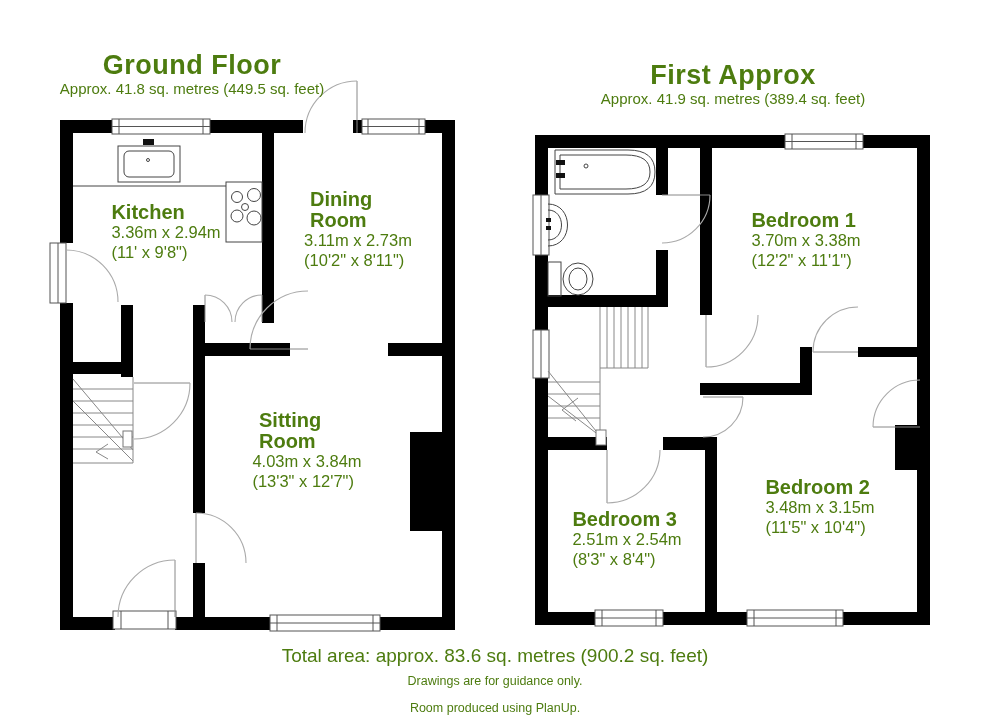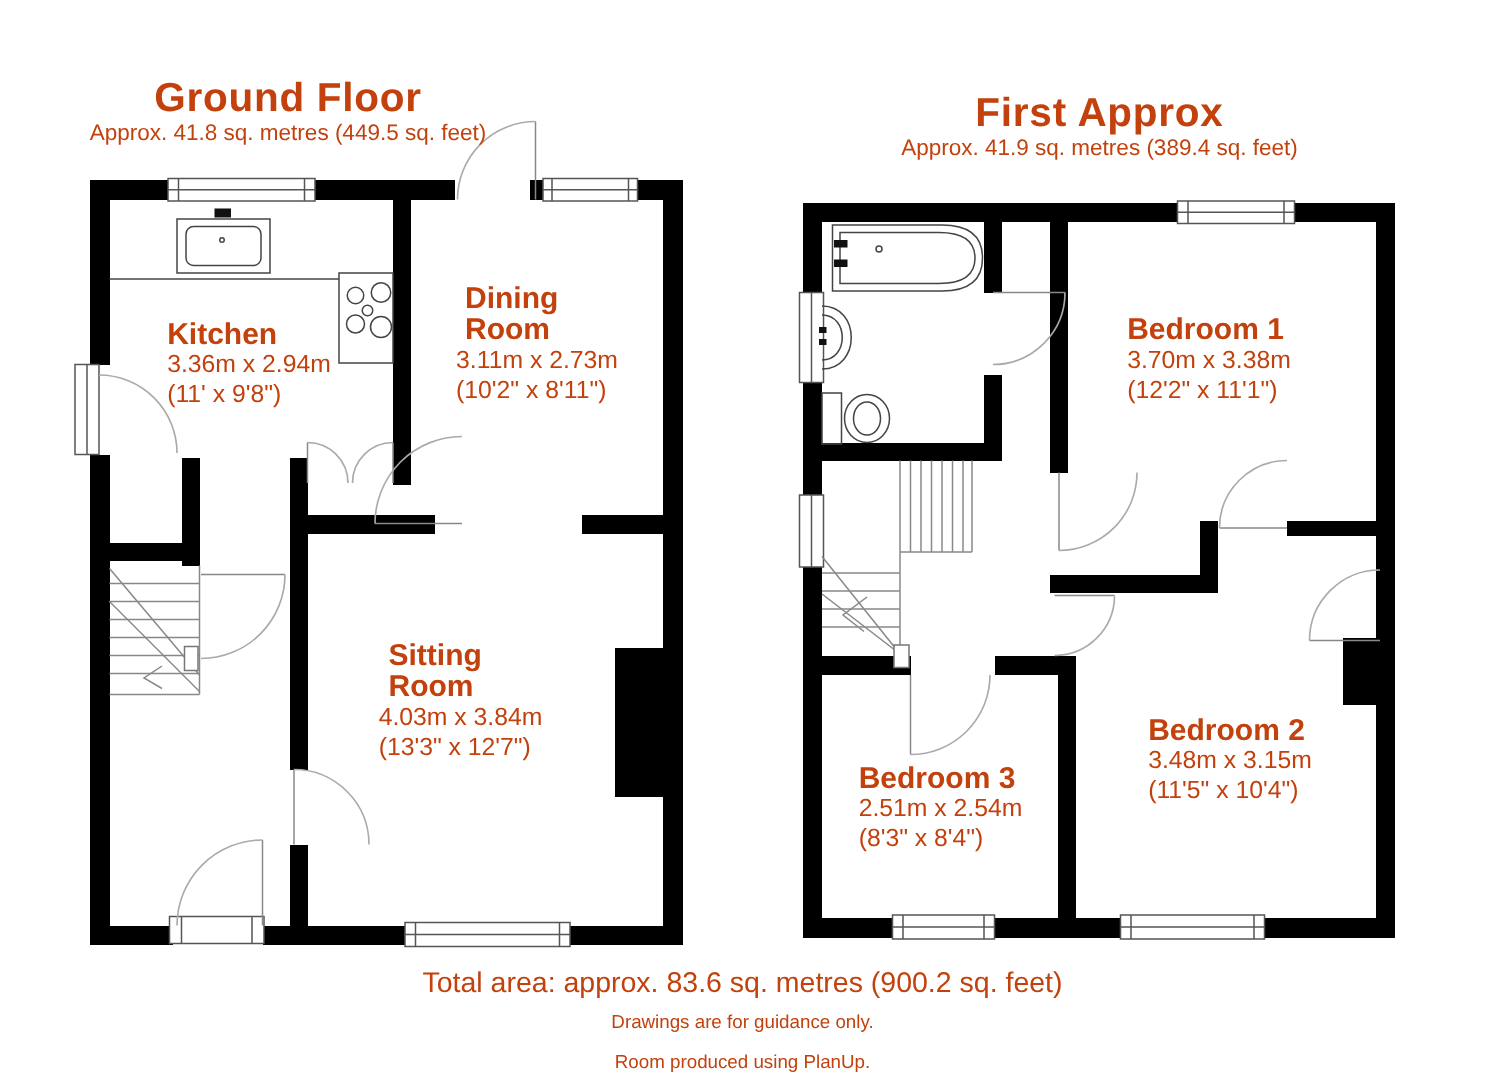--- a/index.html
+++ b/index.html
@@ -1,17 +1,17 @@
 <!DOCTYPE html>
 <html><head>
 <meta charset="utf-8">
 <style>
   html,body{margin:0;padding:0;background:#ffffff;}
   .canvas{position:relative;width:990px;height:720px;background:#ffffff;overflow:hidden;
-          font-family:"Liberation Sans", sans-serif;color:#c2410c;}
+          font-family:"Liberation Sans", sans-serif;color:#4d7c0f;}
   svg.plan{position:absolute;left:0;top:0;}
   .floor-title{position:absolute;transform:translateX(-50%);font-weight:bold;font-size:27px;
                white-space:nowrap;letter-spacing:0.5px;}
   .floor-area{position:absolute;transform:translateX(-50%);font-size:15px;white-space:nowrap;}
   .room-label{position:absolute;transform:translateX(-50%);text-align:left;white-space:nowrap;}
   .room-label .name{display:block;font-weight:bold;font-size:20px;line-height:1.05;white-space:normal;margin:0 auto;}
   .room-label.wrap .name{max-width:96px;}
   .room-label .dim{display:block;font-size:16.5px;line-height:1.2;}
   .footer-total{position:absolute;left:495px;transform:translateX(-50%);font-size:19px;white-space:nowrap;}
   .footer-note{position:absolute;left:495px;transform:translateX(-50%);font-size:12.5px;white-space:nowrap;}
@@ -295,33 +295,33 @@
       </g>
     </g>
   </svg>
 
   <div class="floor-title" style="left:192px;top:50px">Ground Floor</div>
   <div class="floor-area" style="left:192px;top:80px">Approx. 41.8 sq. metres (449.5 sq. feet)</div>
 
   <div class="floor-title" style="left:733px;top:60px">First Approx</div>
   <div class="floor-area" style="left:733px;top:90px">Approx. 41.9 sq. metres (389.4 sq. feet)</div>
 
-  <div class="room-label" style="left:166px;top:213px">
+  <div class="room-label" style="left:166px;top:202px">
     <span class="name">Kitchen</span>
     <span class="dim">3.36m x 2.94m</span>
     <span class="dim">(11' x 9'8")</span>
   </div>
 
   <div class="room-label wrap" style="left:358px;top:189px">
     <span class="name">Dining Room</span>
     <span class="dim">3.11m x 2.73m</span>
     <span class="dim">(10'2" x 8'11")</span>
   </div>
 
-  <div class="room-label wrap" style="left:307px;top:427px">
+  <div class="room-label wrap" style="left:307px;top:410px">
     <span class="name">Sitting Room</span>
     <span class="dim">4.03m x 3.84m</span>
     <span class="dim">(13'3" x 12'7")</span>
   </div>
 
   <div class="room-label" style="left:806px;top:210px">
     <span class="name">Bedroom 1</span>
     <span class="dim">3.70m x 3.38m</span>
     <span class="dim">(12'2" x 11'1")</span>
   </div>

